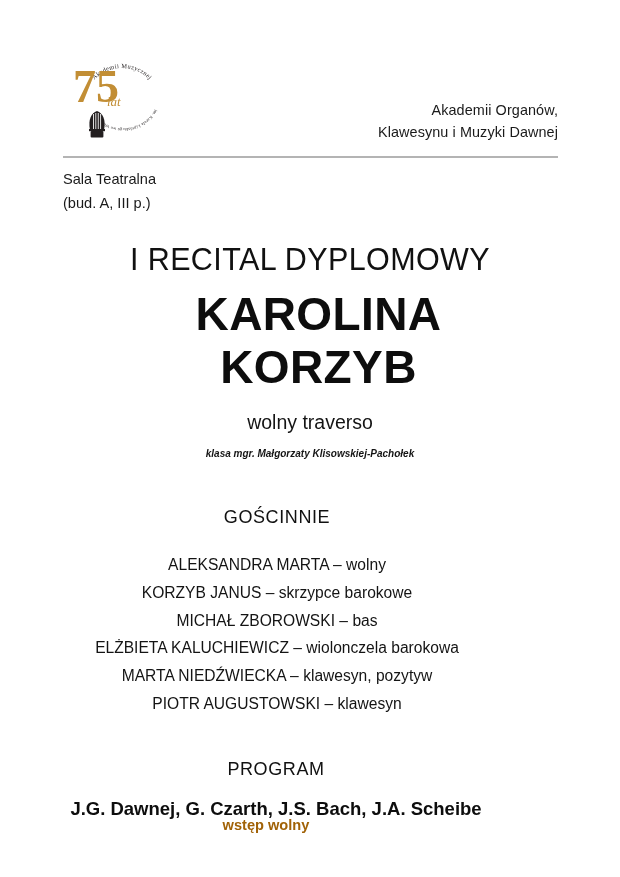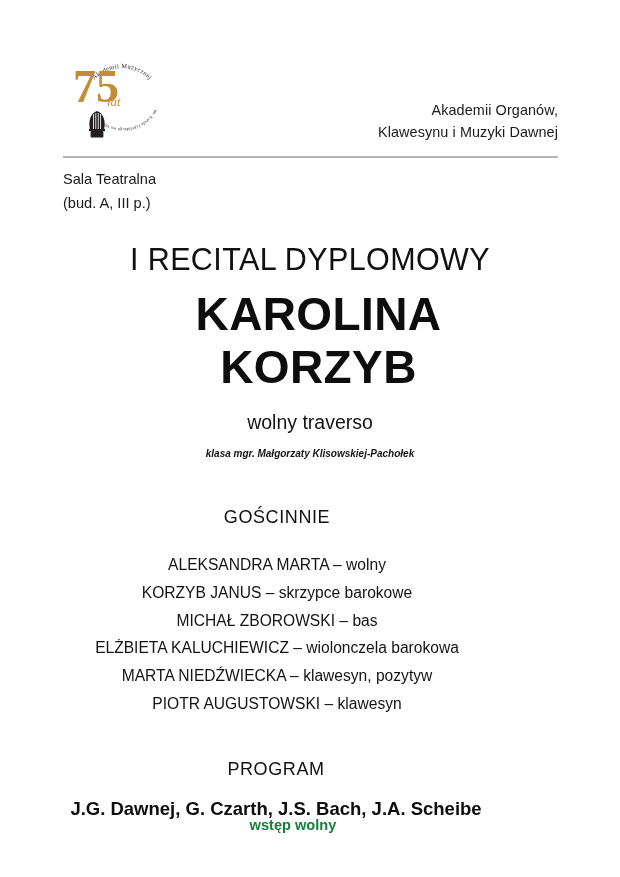--- a/index.html
+++ b/index.html
@@ -171,22 +171,21 @@
   
   .admission {
     position: absolute;
     left: 0;
     top: 818px;
     width: 532px;
     text-align: center;
     font-size: 14.6px;
     line-height: 1;
     font-weight: 700;
-    color: #15803d;
-    margin-left: 27px;
+    color: #a16207;
   }
 </style>
 </head>
 <body>
 
 <div class="page">
 
   <div class="header">
 
     <div class="logo">

